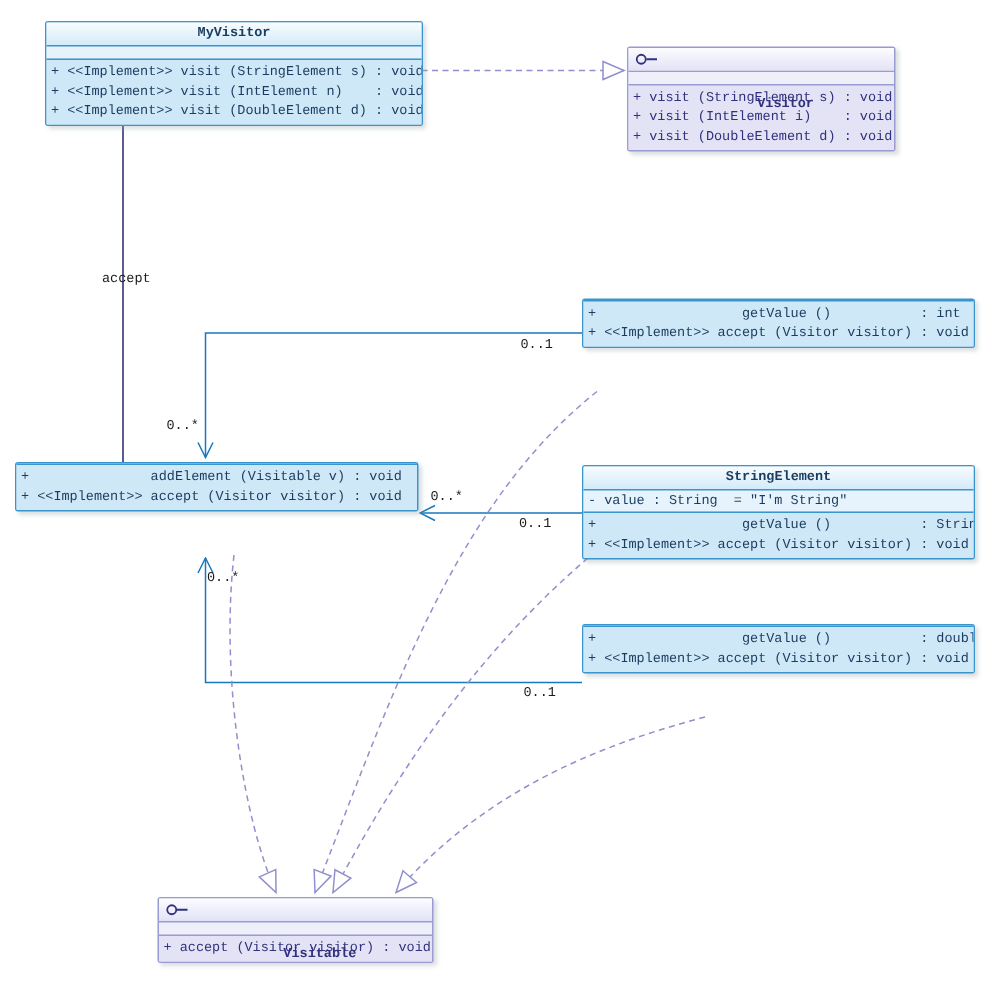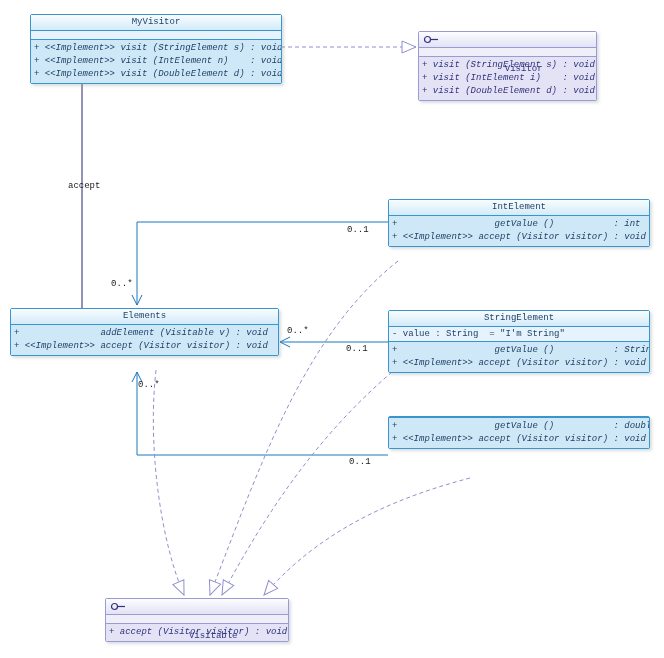--- a/index.html
+++ b/index.html
@@ -10,27 +10,27 @@
     --association:#1878be; --realization:#9090cc; --accept-line:#26266a;
     --label-text:#1a1a1a; --background:#ffffff;
   }
   html,body{margin:0;padding:0;}
   body{background:#fff;font-family:"Liberation Mono","DejaVu Sans Mono",monospace;}
   .canvas{position:relative;width:664px;height:658px;background:var(--background);overflow:hidden;}
   .wires{position:absolute;left:0;top:0;width:664px;height:658px;}
   .uml-box{position:absolute;border:1px solid var(--class-border);border-radius:2px;
     box-shadow:2px 2px 3px rgba(150,160,170,.35);background:var(--class-methods-bg);
     color:var(--class-text);font-size:9px;}
-  .uml-box .title{height:15px;line-height:15px;text-align:center;font-weight:normal;
+  .uml-box .title{height:15px;line-height:15px;text-align:center;font-weight:bold;
     background:linear-gradient(to bottom,var(--class-header-top),var(--class-header-bottom));
     position:relative;white-space:pre;}
   .uml-box .attrs{border-top:1px solid var(--class-border);background:var(--class-attr-bg);}
   .uml-box .attrs.empty{height:8px;}
   .uml-box .attrs .row{line-height:14px;}
-  .uml-box .methods{border-top:1px solid var(--class-border);background:var(--class-methods-bg);padding:2px 0;font-style:italic;}
+  .uml-box .methods{border-top:1px solid var(--class-border);background:var(--class-methods-bg);padding:2px 0;}
   .uml-box .row{line-height:13px;white-space:pre;padding:0 3px;overflow:hidden;}
   .uml-box.iface{border-color:var(--interface-border);color:var(--interface-text);background:var(--interface-methods-bg);}
   .uml-box.iface .title{background:linear-gradient(to bottom,var(--interface-header-top),var(--interface-header-bottom));}
   .uml-box.iface .attrs{border-top-color:var(--interface-border);background:var(--interface-attr-bg);}
   .uml-box.iface .methods{border-top-color:var(--interface-border);background:var(--interface-methods-bg);}
   .iface-glyph{position:absolute;left:4px;top:3px;}
   .lbl{position:absolute;font-size:9px;line-height:10px;color:var(--label-text);white-space:pre;}
 </style>
 </head>
 <body>
@@ -86,21 +86,20 @@
     </div>
     <div class="attrs empty"></div>
     <div class="methods">
       <div class="row">+ visit (StringElement s) : void</div>
       <div class="row">+ visit (IntElement i)    : void</div>
       <div class="row">+ visit (DoubleElement d) : void</div>
     </div>
   </div>
 
   <div class="uml-box" style="left:388px;top:199px;width:260px;">
-    <div class="title">IntElement</div>
     <div class="methods">
       <div class="row">+                  getValue ()           : int</div>
       <div class="row">+ &lt;&lt;Implement&gt;&gt; accept (Visitor visitor) : void</div>
     </div>
   </div>
 
   <div class="uml-box" style="left:388px;top:310px;width:260px;">
     <div class="title">StringElement</div>
     <div class="attrs">
       <div class="row">- value : String  = ″I′m String″</div>
@@ -112,21 +111,20 @@
   </div>
 
   <div class="uml-box" style="left:388px;top:416px;width:260px;">
     <div class="methods">
       <div class="row">+                  getValue ()           : double</div>
       <div class="row">+ &lt;&lt;Implement&gt;&gt; accept (Visitor visitor) : void</div>
     </div>
   </div>
 
   <div class="uml-box" style="left:10px;top:308px;width:267px;">
-    <div class="title">Elements</div>
     <div class="methods">
       <div class="row">+               addElement (Visitable v) : void</div>
       <div class="row">+ &lt;&lt;Implement&gt;&gt; accept (Visitor visitor) : void</div>
     </div>
   </div>
 
   <div class="uml-box iface" style="left:105px;top:598px;width:182px;">
     <div class="title">
       <svg class="iface-glyph" width="16" height="9" viewBox="0 0 16 9">
         <circle cx="4.5" cy="4.5" r="3" style="fill:none;stroke:var(--interface-text);stroke-width:1.2"></circle>

